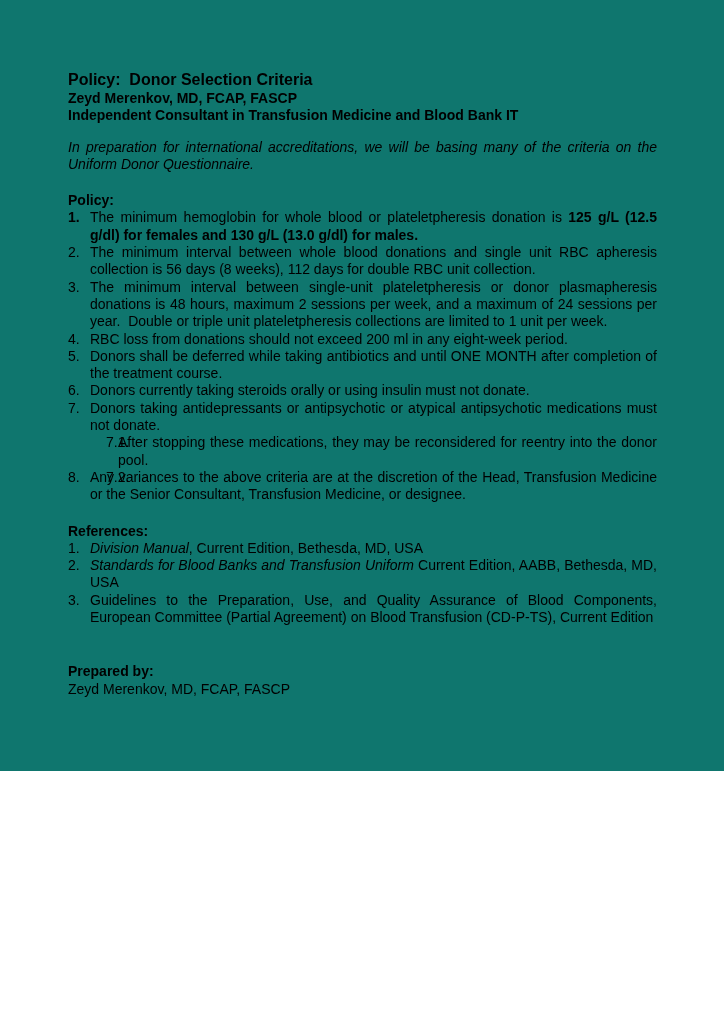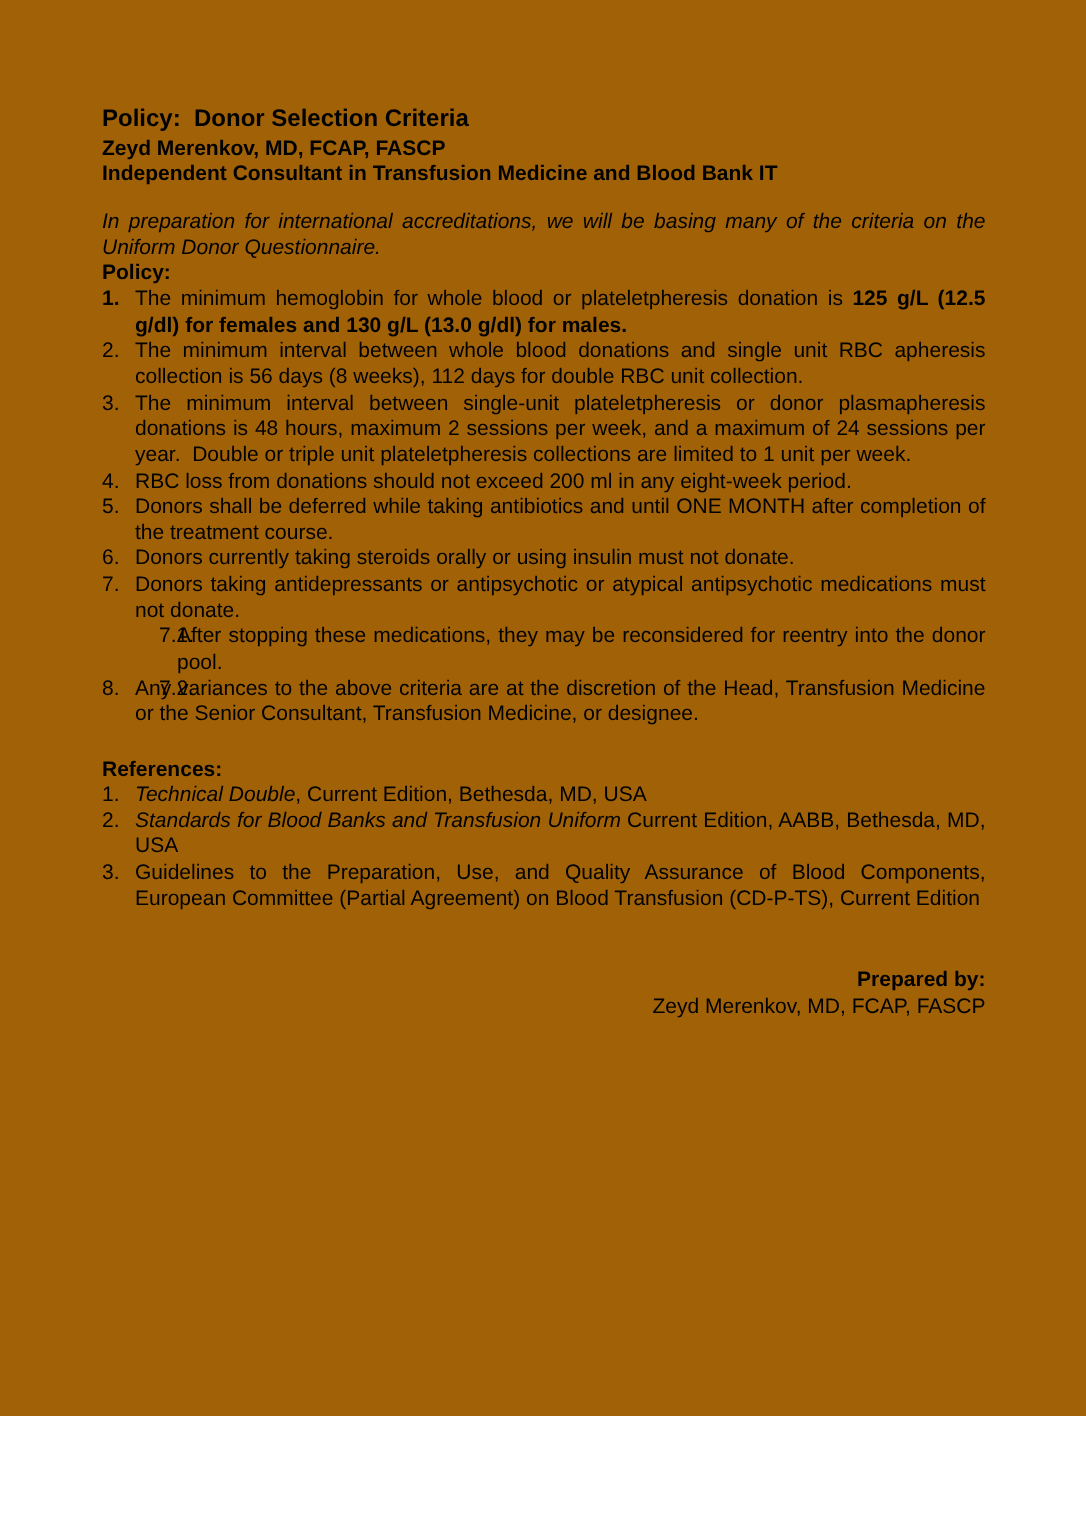--- a/index.html
+++ b/index.html
@@ -1,43 +1,43 @@
 <!DOCTYPE html>
 <html><head>
 <meta charset="utf-8">
 <style>
   * { margin: 0; padding: 0; box-sizing: border-box; }
   html, body { background: #ffffff; }
   .page {
     position: relative;
     width: 724px;
-    height: 944px;
+    height: 771px;
     margin: 0 auto;
-    background: #a16207;
+    background: #0f766e;
     color: #000000;
     font-family: "Liberation Sans", "DejaVu Sans", sans-serif;
     font-size: 14px;
     line-height: 17.3px;
     padding: 70px 67px 0 68px;
     overflow: hidden;
   }
   .bold { font-weight: bold; }
   .italic { font-style: italic; }
   h1.doc-title {
     font-size: 16px;
     line-height: 20px;
     font-weight: bold;
     white-space: pre-wrap;
   }
   .hdr-line { font-weight: bold; }
   .section-heading { font-weight: bold; }
   .sec-principle { margin-top: 14px; }
-  .sec-policy { }
+  .sec-policy { margin-top: 19px; }
   .sec-references { margin-top: 19px; }
-  .sec-prepared { margin-top: 37px; text-align: right; }
+  .sec-prepared { margin-top: 37px; }
   .jpara {
     text-align: justify;
     white-space: pre-wrap;
     font-style: italic;
   }
   .list-item {
     position: relative;
     padding-left: 22px;
     text-align: justify;
     white-space: pre-wrap;
@@ -89,21 +89,21 @@
         <div class="list-item"><span class="num">7.</span><span><span>Donors taking antidepressants or antipsychotic or atypical antipsychotic medications must not donate.</span></span></div>
         <div class="subitem"><span class="num">7.1.</span><span><span>After stopping these medications, they may be reconsidered for reentry into the donor pool.</span></span></div>
         <div class="subitem"><span class="num">7.2.</span></div>
         <div class="list-item"><span class="num">8.</span><span><span>Any variances to the above criteria are at the discretion of the Head, Transfusion Medicine or the Senior Consultant, Transfusion Medicine, or designee.</span></span></div>
       </div>
   </div>
 
   <div class="sec-references">
     <div class="section-heading">References:</div>
     <div>
-        <div class="list-item"><span class="num">1.</span><span><span class="italic">Technical Double</span><span>, Current Edition, Bethesda, MD, USA</span></span></div>
+        <div class="list-item"><span class="num">1.</span><span><span class="italic">Division Manual</span><span>, Current Edition, Bethesda, MD, USA</span></span></div>
         <div class="list-item"><span class="num">2.</span><span><span class="italic">Standards for Blood Banks and Transfusion Uniform</span><span> Current Edition, AABB, Bethesda, MD, USA</span></span></div>
         <div class="list-item"><span class="num">3.</span><span><span>Guidelines to the Preparation, Use, and Quality Assurance of Blood Components, European Committee (Partial Agreement) on Blood Transfusion (CD-P-TS), Current Edition</span></span></div>
       </div>
   </div>
 
   <div class="sec-prepared">
     <div class="section-heading">Prepared by:</div>
     <div>Zeyd Merenkov, MD, FCAP, FASCP</div>
   </div>
 

